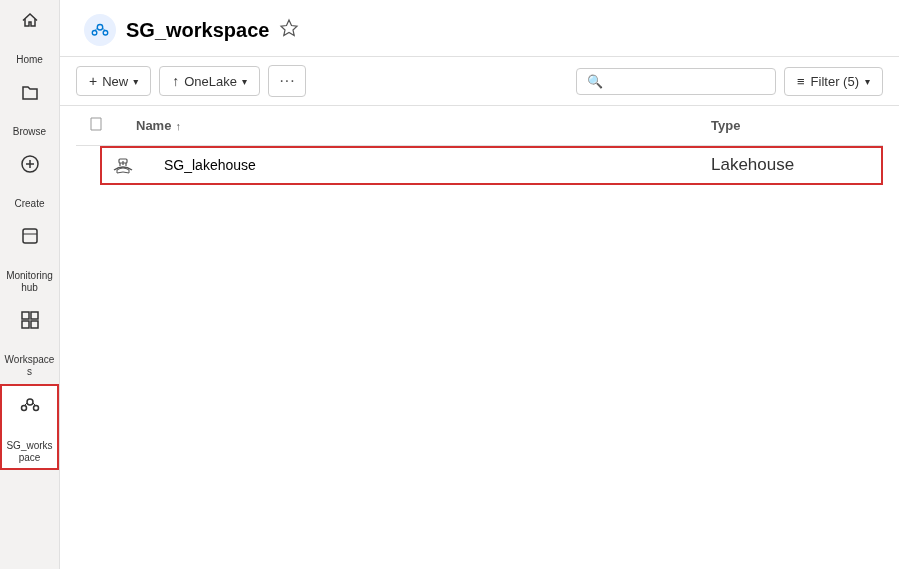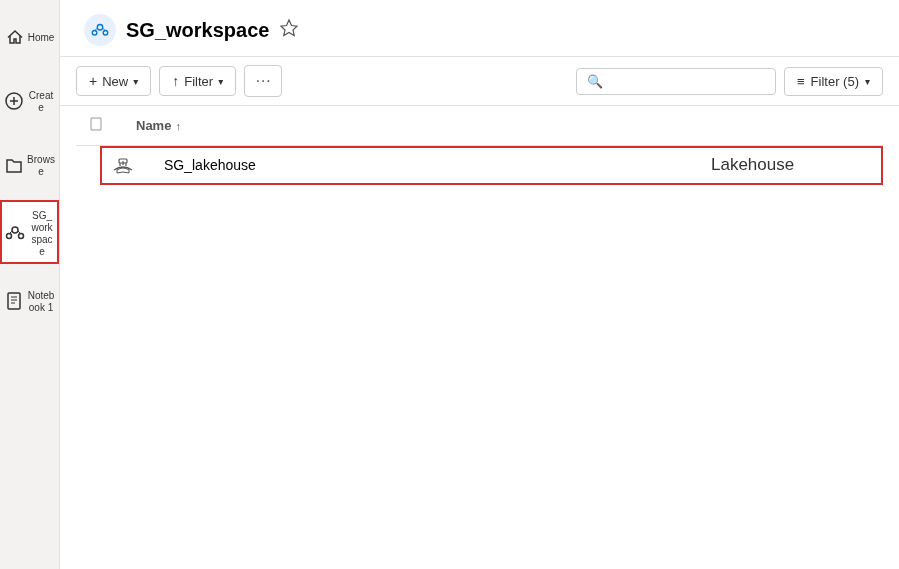--- a/index.html
+++ b/index.html
@@ -13,28 +13,27 @@
       display: flex;
       flex-direction: column;
       align-items: center;
       padding-top: 0;
       gap: 0;
       flex-shrink: 0;
     }
     .sidebar-item {
       width: 100%;
       display: flex;
-      flex-direction: row;
+      flex-direction: column;
       align-items: center;
       justify-content: center;
       padding: 10px 4px 6px;
       cursor: pointer;
-      gap: 3px;
+      gap: 21px;
       min-height: 56px;
-      margin-top: 8px;
     }
     .sidebar-item.highlighted {
       background: #fff;
       outline: 2px solid #d32f2f;
       outline-offset: -2px;
     }
     .sidebar-icon {
       font-size: 18px;
       line-height: 1;
       color: #333;
@@ -200,57 +199,66 @@
       <svg width="20" height="20" viewBox="0 0 20 20" fill="none">
           <path d="M3 10.5L10 4l7 6.5" stroke="#333" stroke-width="1.5" fill="none"></path>
           <path d="M5 9v7h4v-4h2v4h4V9" stroke="#333" stroke-width="1.5" fill="none"></path>
         </svg>
     </span>
     <span class="sidebar-label">Home</span>
   </div>
   <div class="sidebar-item">
     <span class="sidebar-icon">
       <svg width="20" height="20" viewBox="0 0 20 20">
+          <path d="M3 5h5l2 2h7v10H3V5z" stroke="#333" stroke-width="1.5" fill="none"></path>
+        </svg>
+    </span>
+    <span class="sidebar-label">Browse</span>
+  </div>
+  <div class="sidebar-item">
+    <span class="sidebar-icon">
+      <svg width="20" height="20" viewBox="0 0 20 20">
           <circle cx="10" cy="10" r="8" stroke="#333" stroke-width="1.5" fill="none"></circle>
           <line x1="10" y1="6" x2="10" y2="14" stroke="#333" stroke-width="1.5"></line>
           <line x1="6" y1="10" x2="14" y2="10" stroke="#333" stroke-width="1.5"></line>
         </svg>
     </span>
     <span class="sidebar-label">Create</span>
   </div>
   <div class="sidebar-item">
     <span class="sidebar-icon">
       <svg width="20" height="20" viewBox="0 0 20 20">
-          <path d="M3 5h5l2 2h7v10H3V5z" stroke="#333" stroke-width="1.5" fill="none"></path>
-        </svg>
-    </span>
-    <span class="sidebar-label">Browse</span>
+          <rect x="3" y="3" width="14" height="14" rx="2" stroke="#333" stroke-width="1.5" fill="none"></rect>
+          <line x1="3" y1="8" x2="17" y2="8" stroke="#333" stroke-width="1"></line>
+        </svg>
+    </span>
+    <span class="sidebar-label">Monitoring hub</span>
+  </div>
+  <div class="sidebar-item">
+    <span class="sidebar-icon">
+      <svg width="20" height="20" viewBox="0 0 20 20">
+          <rect x="2" y="2" width="7" height="7" stroke="#333" stroke-width="1.5" fill="none"></rect>
+          <rect x="11" y="2" width="7" height="7" stroke="#333" stroke-width="1.5" fill="none"></rect>
+          <rect x="2" y="11" width="7" height="7" stroke="#333" stroke-width="1.5" fill="none"></rect>
+          <rect x="11" y="11" width="7" height="7" stroke="#333" stroke-width="1.5" fill="none"></rect>
+        </svg>
+    </span>
+    <span class="sidebar-label">Workspaces</span>
   </div>
   <div class="sidebar-item highlighted">
     <span class="sidebar-icon">
       <svg width="22" height="22" viewBox="0 0 22 22">
           <circle cx="11" cy="8" r="3" stroke="#333" stroke-width="1.5" fill="none"></circle>
           <circle cx="5" cy="14" r="2.5" stroke="#333" stroke-width="1.5" fill="none"></circle>
           <circle cx="17" cy="14" r="2.5" stroke="#333" stroke-width="1.5" fill="none"></circle>
           <line x1="8" y1="9" x2="5" y2="12" stroke="#333" stroke-width="1"></line>
           <line x1="14" y1="9" x2="17" y2="12" stroke="#333" stroke-width="1"></line>
         </svg>
     </span>
     <span class="sidebar-label">SG_workspace</span>
-  </div>
-  <div class="sidebar-item">
-    <span class="sidebar-icon">
-      <svg width="20" height="20" viewBox="0 0 20 20">
-          <rect x="4" y="2" width="12" height="16" rx="1" stroke="#333" stroke-width="1.5" fill="none"></rect>
-          <line x1="7" y1="6" x2="13" y2="6" stroke="#333" stroke-width="1"></line>
-          <line x1="7" y1="9" x2="13" y2="9" stroke="#333" stroke-width="1"></line>
-          <line x1="7" y1="12" x2="11" y2="12" stroke="#333" stroke-width="1"></line>
-        </svg>
-    </span>
-    <span class="sidebar-label">Notebook 1</span>
   </div>
 </nav>
 
 <div class="main-content">
 
   <div class="workspace-header">
     <div class="workspace-icon">
       <svg width="20" height="20" viewBox="0 0 22 22">
           <circle cx="11" cy="8" r="3" stroke="#0078d4" stroke-width="1.5" fill="none"></circle>
           <circle cx="5" cy="14" r="2.5" stroke="#0078d4" stroke-width="1.5" fill="none"></circle>
@@ -268,21 +276,21 @@
   </div>
 
   <div class="toolbar">
     <button class="toolbar-btn">
       <span class="toolbar-btn-icon">+</span>
       <span>New</span>
       <span style="font-size:10px;">▾</span>
     </button>
     <button class="toolbar-btn">
       <span class="toolbar-btn-icon">↑</span>
-      <span>Filter</span>
+      <span>OneLake</span>
       <span style="font-size:10px;">▾</span>
     </button>
     <button class="toolbar-more">
       <span>···</span>
     </button>
     <div class="toolbar-spacer"></div>
     <div class="search-box">
       <span class="search-icon">🔍</span>
     </div>
     <button class="filter-btn">
@@ -296,20 +304,23 @@
     <div class="table-header">
       <div class="col-icon">
         <svg width="16" height="16" viewBox="0 0 16 16">
             <path d="M3 2h10v12H3z" stroke="#999" stroke-width="1" fill="none"></path>
           </svg>
       </div>
       <div class="col-name">
         <span>Name</span>
         <span class="sort-icon">↑</span>
       </div>
+      <div class="col-type">
+        <span>Type</span>
+      </div>
     </div>
 
     <div class="table-row highlighted">
       <div class="row-icon col-icon">
         <svg class="lakehouse-svg" viewBox="0 0 22 22" fill="none">
           <path d="M2 16 Q11 10 20 16" stroke="#555" stroke-width="1.5" fill="none"></path>
           <path d="M5 16 Q11 12 17 16 L17 19 Q11 17 5 19 Z" stroke="#555" stroke-width="1" fill="none"></path>
           <path d="M8 12 L8 9 M11 11 L11 7 M14 12 L14 9" stroke="#555" stroke-width="1.2"></path>
           <rect x="7" y="5" width="8" height="4" rx="1" stroke="#555" stroke-width="1.2" fill="none"></rect>
         </svg>

